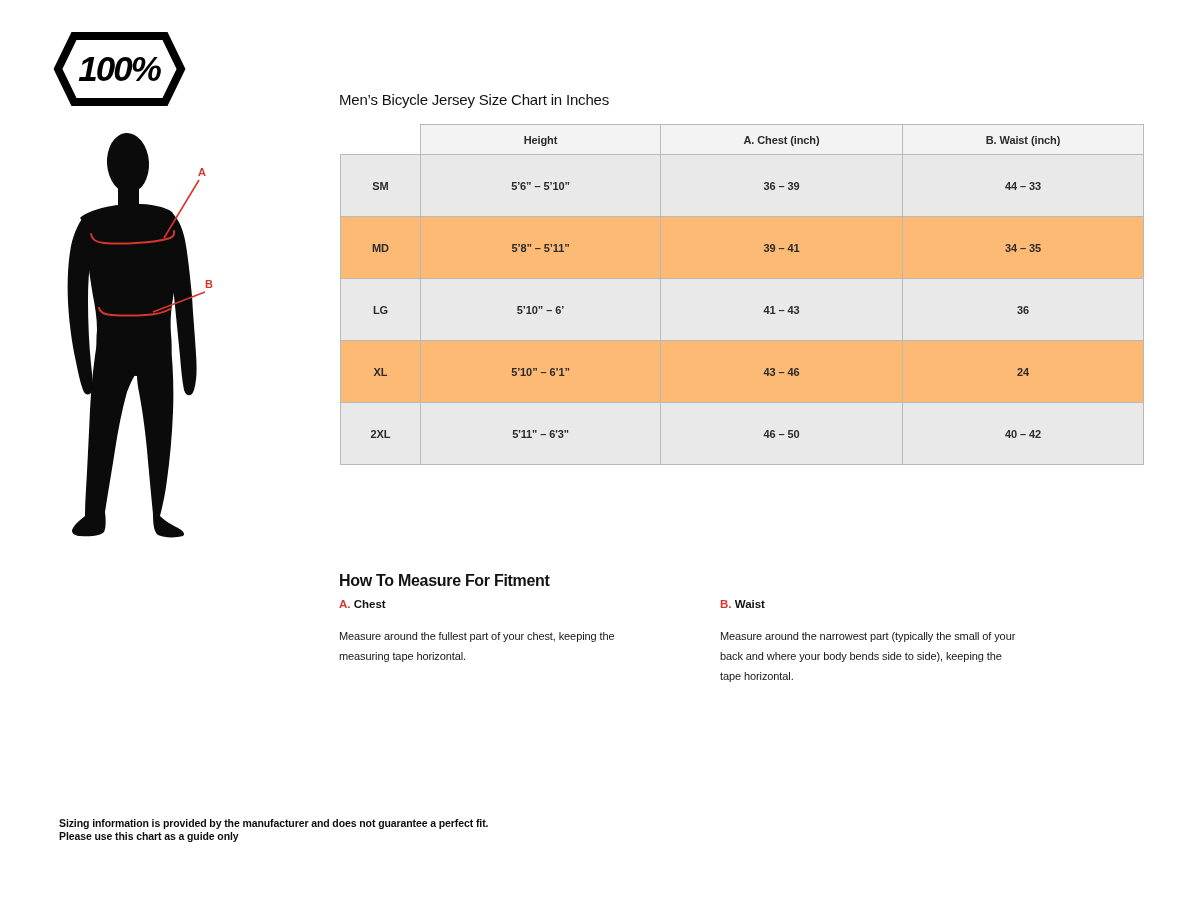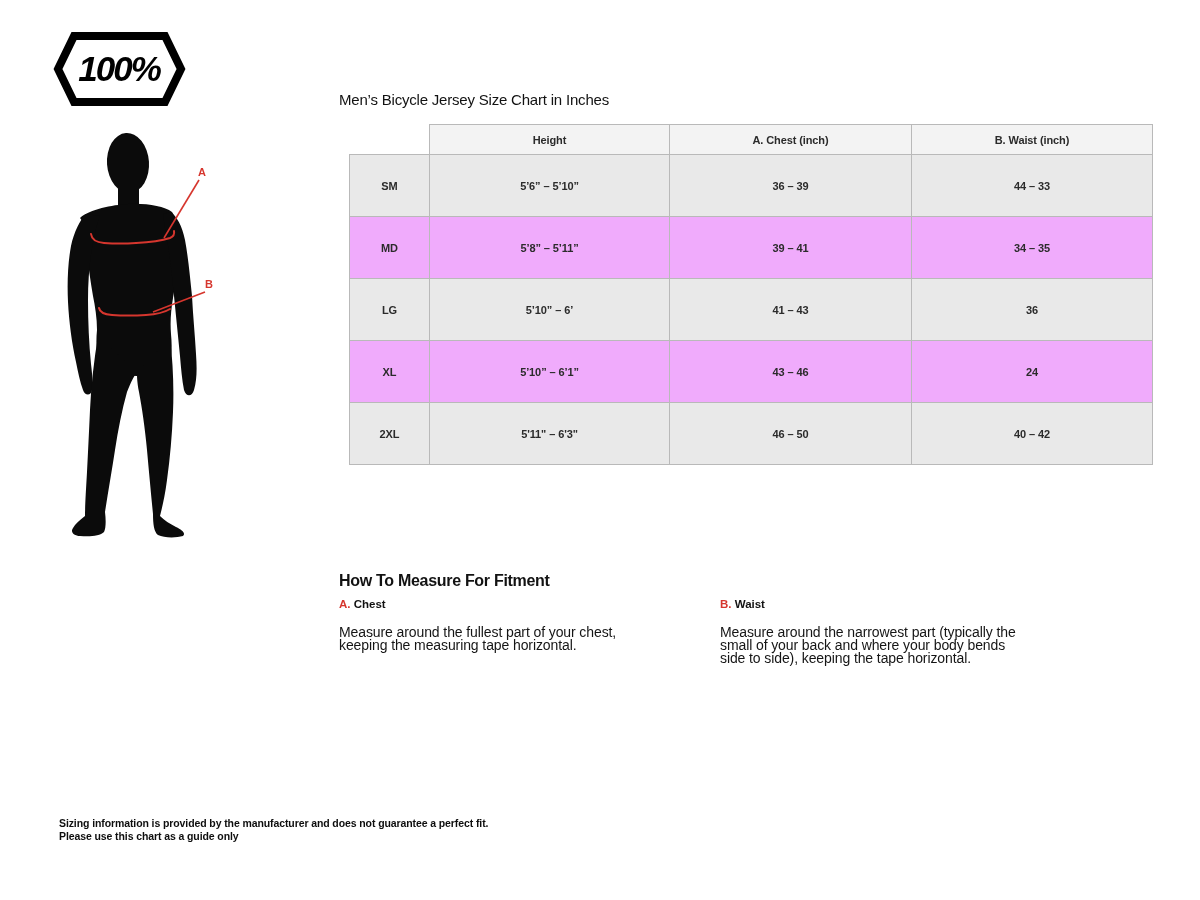--- a/index.html
+++ b/index.html
@@ -5,36 +5,36 @@
   html,body{margin:0;padding:0;}
   body{
     width:1200px;height:900px;background:#ffffff;position:relative;overflow:hidden;
     font-family:"Liberation Sans",sans-serif;color:#141414;
     --accent-red:#d6362e;--row-alt:#e9e9e9;--header-bg:#f3f3f3;--border:#b9b9b9;
   }
   .abs{position:absolute;}
   .chart-title{left:339px;top:91px;font-size:15px;font-weight:normal;letter-spacing:-0.2px;color:#121212;}
   .section-title{left:339px;top:572px;font-size:16px;font-weight:bold;letter-spacing:-0.3px;color:#121212;}
 
-  .size-table{left:349px;top:124px;}
+  .size-table{left:340px;top:124px;}
   table{border-collapse:collapse;table-layout:fixed;width:803px;}
   th,td{border:1px solid var(--border);font-size:11px;font-weight:bold;color:#2b2b2b;
         text-align:center;vertical-align:middle;padding:0;letter-spacing:-0.1px;}
   thead th{height:29px;background:var(--header-bg);}
-  tbody td{height:61px;background:#f0abfc;}
+  tbody td{height:61px;background:#fdba74;}
   tbody tr.alt td{background:var(--row-alt);}
   td.blank{border:none;background:#ffffff;}
   col.c-size{width:80px;} col.c-height{width:240px;} col.c-chest{width:242px;} col.c-waist{width:241px;}
 
   .measure-item{width:300px;}
   .measure-a{left:339px;top:598px;width:295px;}
   .measure-b{left:720px;top:598px;width:298px;}
   .measure-item .head{font-size:11.5px;font-weight:bold;margin-bottom:16px;color:#121212;}
   .measure-item .key{color:var(--accent-red);}
-  .measure-item .desc{font-size:14px;line-height:13px;letter-spacing:-0.1px;color:#151515;}
+  .measure-item .desc{font-size:11px;line-height:20px;letter-spacing:-0.1px;color:#151515;}
 
   .footer{left:59px;top:817px;font-size:10.5px;font-weight:bold;line-height:12.5px;letter-spacing:-0.1px;color:#0e0e0e;}
 
   .silhouette{fill:#0b0b0b;stroke:none;}
   .red-line{stroke:var(--accent-red);fill:none;}
   .red-label{fill:var(--accent-red);font-size:11px;font-weight:bold;font-family:"Liberation Sans",sans-serif;}
   .logo-text{font-family:"Liberation Sans",sans-serif;font-weight:bold;font-style:italic;
              font-size:35px;letter-spacing:-2px;fill:#000;}
 </style>
 </head>

